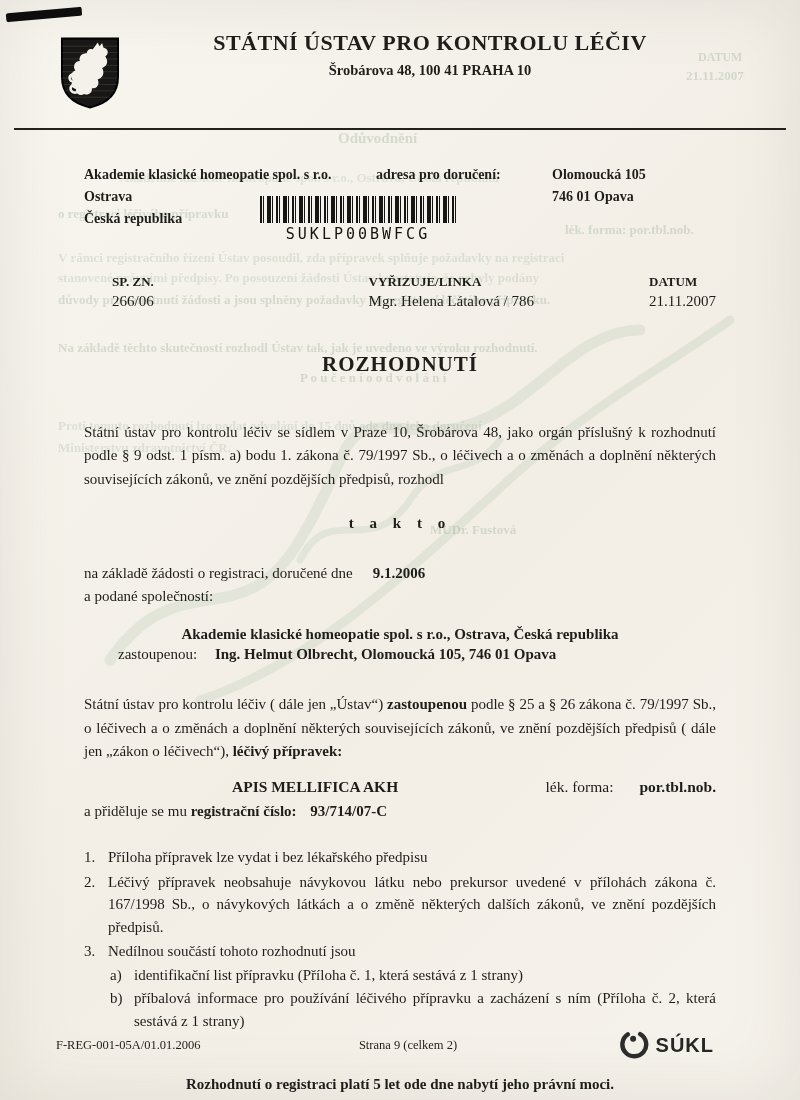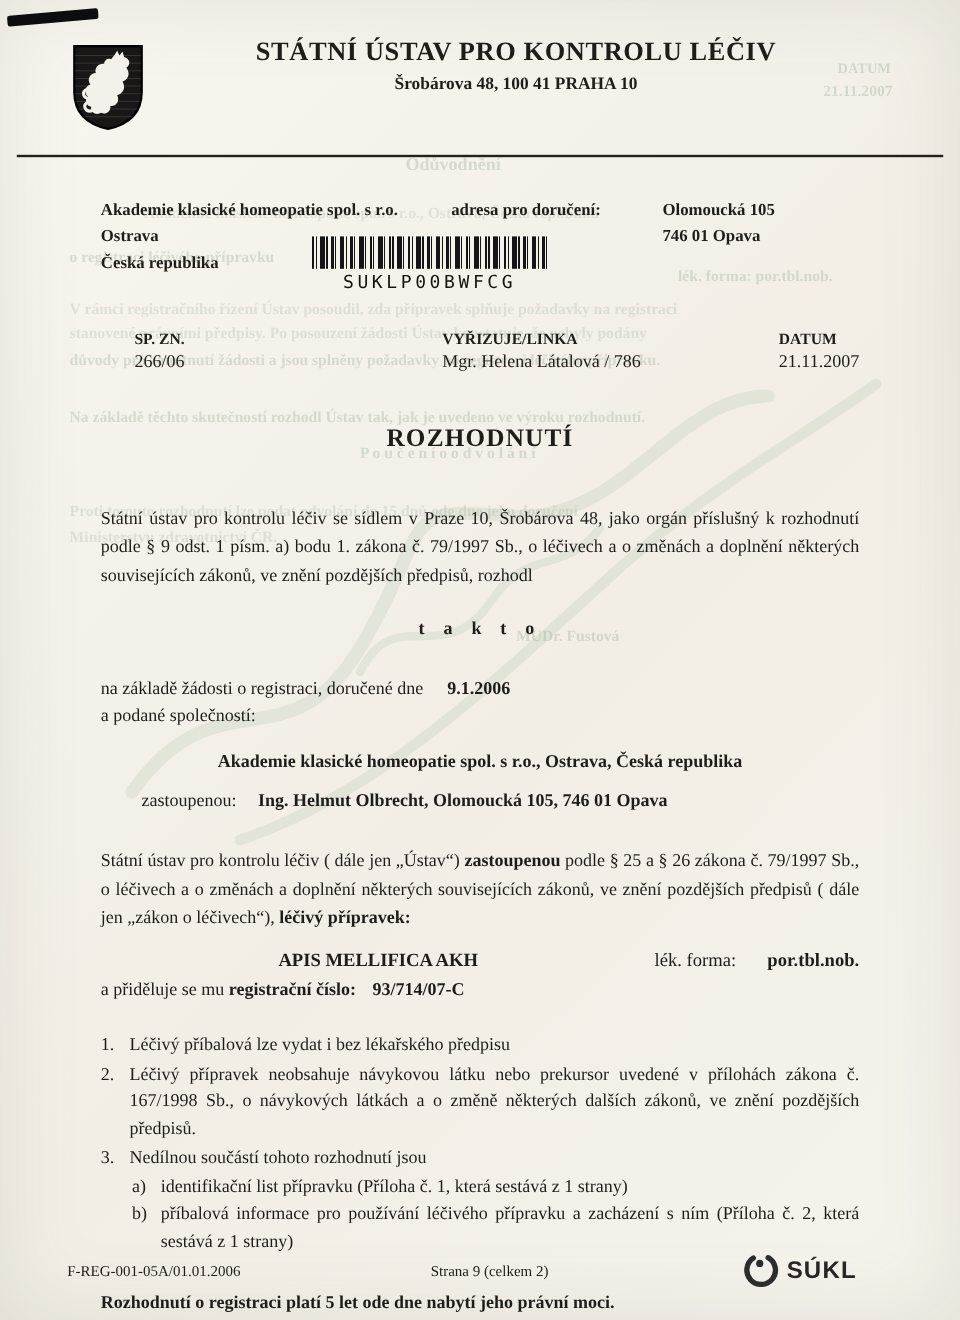--- a/index.html
+++ b/index.html
@@ -44,37 +44,37 @@
   .ref-label{font-size:13px;font-weight:bold;}
   .ref-value{font-size:15px;margin-top:3px;}
   .doc-title{text-align:center;font-size:21px;font-weight:bold;letter-spacing:1px;margin-top:42px;}
   .para{font-size:15px;line-height:1.55;text-align:justify;margin-top:0;}
   .p1{margin-top:44px;}
   .takto{text-align:center;font-weight:bold;font-size:15px;letter-spacing:6px;margin-top:24px;}
   .request{margin-top:30px;font-size:15px;line-height:1.55;}
   .b{font-weight:bold;}
   .date-gap{margin-left:20px;}
   .company{text-align:center;font-weight:bold;font-size:15px;margin-top:18px;}
-  .represented{font-size:15px;padding-left:34px;margin-top:16px;}
+  .represented{font-size:15px;padding-left:34px;margin-top:3px;}
   .register{margin-top:30px;}
   .product-row{display:flex;font-size:15.5px;margin-top:2px;align-items:baseline;}
   .product-name{font-weight:bold;padding-left:148px;}
   .form-group{margin-left:auto;display:flex;align-items:baseline;}
   .form-value{font-weight:bold;margin-left:26px;}
   .regnum{font-size:15px;margin-top:7px;}
   .list{margin-top:26px;font-size:15px;line-height:1.5;}
   .li{display:flex;margin-top:2px;}
   .li-num{width:24px;flex:0 0 24px;}
   .li-text{flex:1;}
   .just{text-align:justify;}
   .subli{display:flex;margin-left:26px;margin-top:1px;}
   .subli-num{width:24px;flex:0 0 24px;}
-  .validity{font-weight:bold;font-size:15px;margin-top:32px;}
-  
-  .footer{position:absolute;left:56px;right:40px;bottom:26px;display:grid;grid-template-columns:1fr auto 1fr;align-items:center;font-size:12.5px;}
+  .validity{font-weight:bold;font-size:15px;margin-top:44px;text-align:center;}
+  
+  .footer{position:absolute;left:56px;right:40px;bottom:40px;display:grid;grid-template-columns:1fr auto 1fr;align-items:center;font-size:12.5px;}
   .footer .code{text-align:left;}
   .footer .pageinfo{text-align:center;}
   .footer .logo-cell{display:flex;justify-content:flex-end;align-items:center;margin-right:46px;}
   .sukl-logo{display:flex;align-items:center;gap:7px;}
   .sukl-text{font-family:"Liberation Sans", sans-serif;font-weight:bold;font-size:20px;letter-spacing:1px;color:#262626;}
 </style>
 </head>
 <body>
 
 <div class="page">
@@ -204,21 +204,21 @@
     </div>
 
     <div class="regnum">
       <span>a přiděluje se mu </span><span class="b">registrační číslo:</span>
       <span class="b" style="margin-left:10px;">93/714/07-C</span>
     </div>
 
     <div class="list">
       <div class="li">
         <span class="li-num">1.</span>
-        <span class="li-text">Léčivý příbalová lze vydat i bez lékařského předpisu</span>
+        <span class="li-text">Příloha přípravek lze vydat i bez lékařského předpisu</span>
       </div>
       <div class="li">
         <span class="li-num">2.</span>
         <span class="li-text just">Léčivý přípravek neobsahuje návykovou látku nebo prekursor uvedené v přílohách zákona č. 167/1998 Sb., o návykových látkách a o změně některých dalších zákonů, ve znění pozdějších předpisů.</span>
       </div>
       <div class="li">
         <span class="li-num">3.</span>
         <span class="li-text">Nedílnou součástí tohoto rozhodnutí jsou</span>
       </div>
       <div class="subli">

